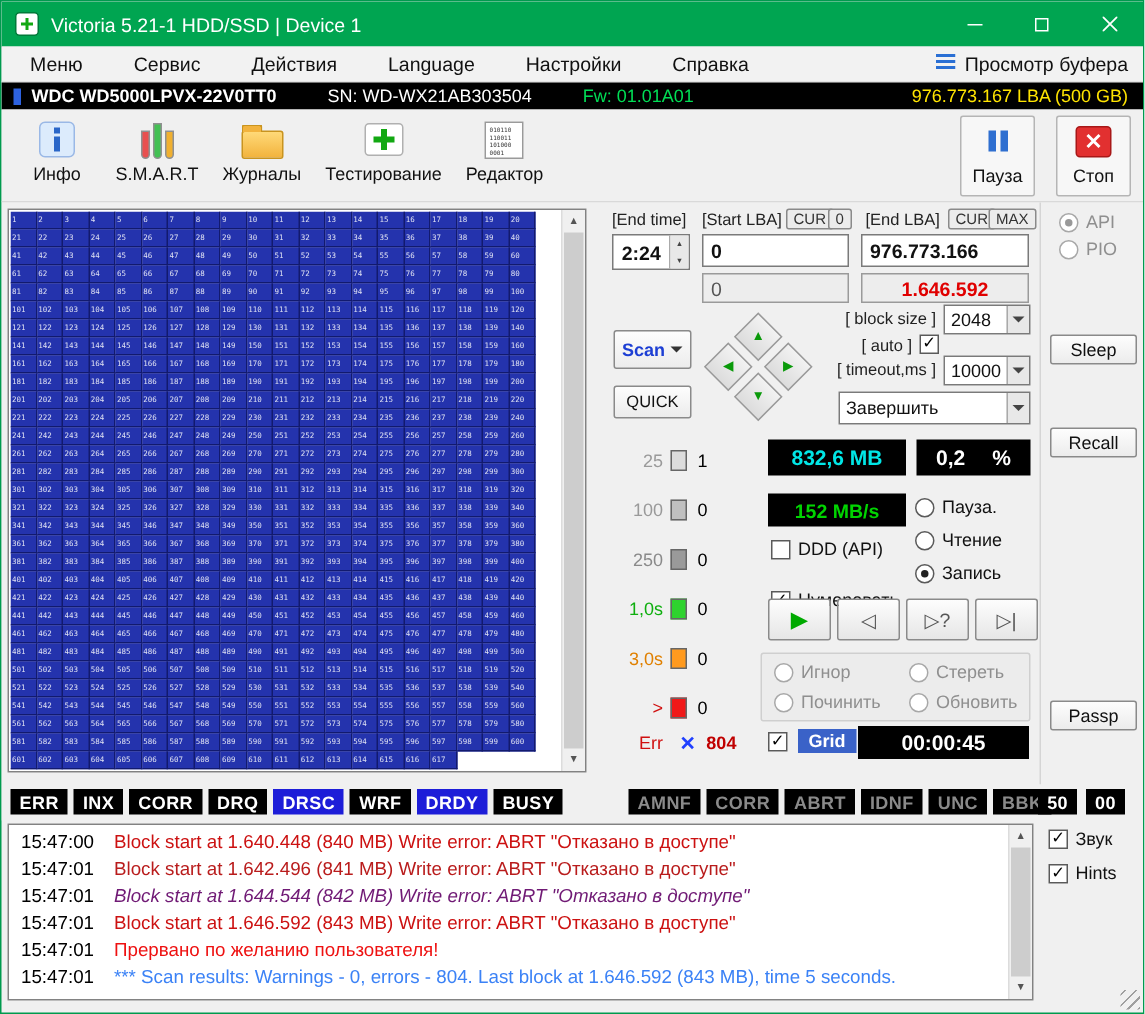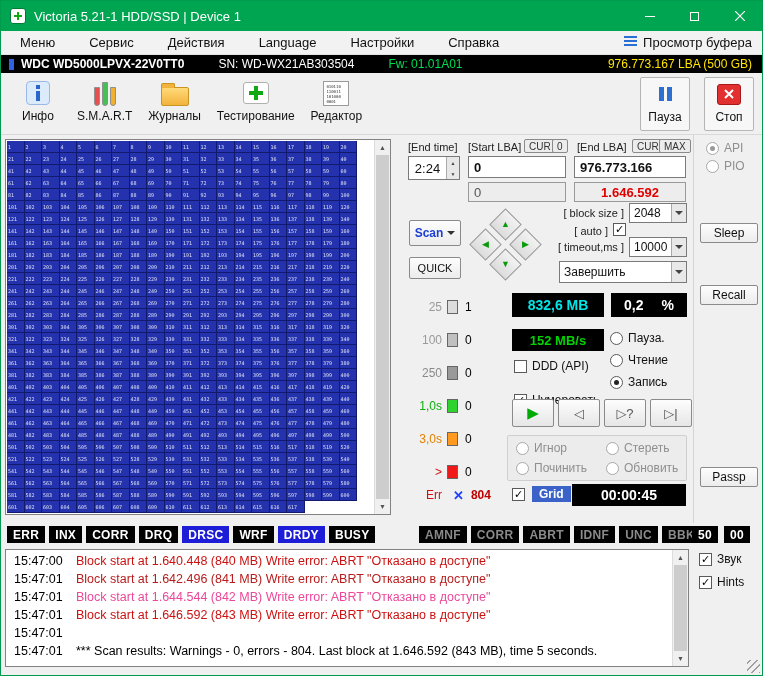--- a/index.html
+++ b/index.html
@@ -76,21 +76,21 @@
   .sb-btn{height:15px;display:flex;align-items:center;justify-content:center;font-size:7px;color:#555;}
   .sb-btn.bottom{position:absolute;left:0;right:0;bottom:0;}
   .sb-thumb{position:absolute;left:1px;right:1px;top:15px;bottom:15px;background:#cdcdcd;}
   
   .ctrl{position:absolute;left:395px;top:0;width:296px;height:388px;}
   .lbl{position:absolute;font-size:11px;color:#222;white-space:nowrap;}
   .lbl.r{text-align:right;}
   .badge{position:absolute;font-size:10px;border:1px solid #8a8a8a;background:#ececec;
          padding:0 4px;height:14px;line-height:13px;border-radius:2px;color:#333;}
   .timebox{position:absolute;background:#fff;border:1px solid #7a7a7a;display:flex;align-items:center;}
-  .timeval{flex:1;text-align:center;font-size:13px;}
+  .timeval{flex:1;text-align:center;font-size:13px;font-weight:bold;}
   .spin{width:13px;align-self:stretch;display:flex;flex-direction:column;border-left:1px solid #aaa;}
   .spin-b{flex:1;background:#e8e8e8;font-size:5px;color:#444;display:flex;align-items:center;justify-content:center;}
   .inp{position:absolute;background:#fff;border:1px solid #7a7a7a;display:flex;align-items:center;
        padding-left:5px;font-size:13px;}
   .inp.bold{font-weight:bold;}
   .inp.dis{background:#ededed;color:#555;border-color:#9a9a9a;}
   .inp.red{background:#ededed;color:#e00000;font-weight:bold;border-color:#9a9a9a;
            justify-content:center;padding-left:0;}
   .btn{position:absolute;background:linear-gradient(#fdfdfd,#ececec);border:1px solid #8a8a8a;
        border-radius:2px;display:flex;align-items:center;justify-content:center;font-size:12px;color:#111;}
@@ -1114,32 +1114,33 @@
         <div class="log-line">
           <span class="log-time">15:47:00</span>
           <span class="log-text" style="color: rgb(204, 17, 17);">Block start at 1.640.448 (840 MB) Write error: ABRT "Отказано в доступе"</span>
         </div>
         <div class="log-line">
           <span class="log-time">15:47:01</span>
           <span class="log-text" style="color: #b91c1c;">Block start at 1.642.496 (841 MB) Write error: ABRT "Отказано в доступе"</span>
         </div>
         <div class="log-line">
           <span class="log-time">15:47:01</span>
-          <span class="log-text" style="color: #ec4899;">Block start at 1.644.544 (842 MB) Write error: ABRT "Отказано в доступе"</span>
+          <span class="log-text" style="color: #701a75; font-style: italic;">Block start at 1.644.544 (842 MB) Write error: ABRT "Отказано в доступе"</span>
         </div>
         <div class="log-line">
           <span class="log-time">15:47:01</span>
           <span class="log-text" style="color: rgb(204, 17, 17);">Block start at 1.646.592 (843 MB) Write error: ABRT "Отказано в доступе"</span>
         </div>
         <div class="log-line">
           <span class="log-time">15:47:01</span>
+          <span class="log-text" style="color: rgb(238, 17, 17);">Прервано по желанию пользователя!</span>
         </div>
         <div class="log-line">
           <span class="log-time">15:47:01</span>
-          <span class="log-text" style="color: #000000;">*** Scan results: Warnings - 0, errors - 804. Last block at 1.646.592 (843 MB), time 5 seconds.</span>
+          <span class="log-text" style="color: #3b82f6;">*** Scan results: Warnings - 0, errors - 804. Last block at 1.646.592 (843 MB), time 5 seconds.</span>
         </div>
       </div>
     <div class="logsb">
       <div class="sb-btn">▲</div>
       <div class="sb-thumb"></div>
       <div class="sb-btn bottom">▼</div>
     </div>
   </div>
 
   <div class="side-opt" style="left:698px;top:551px">

